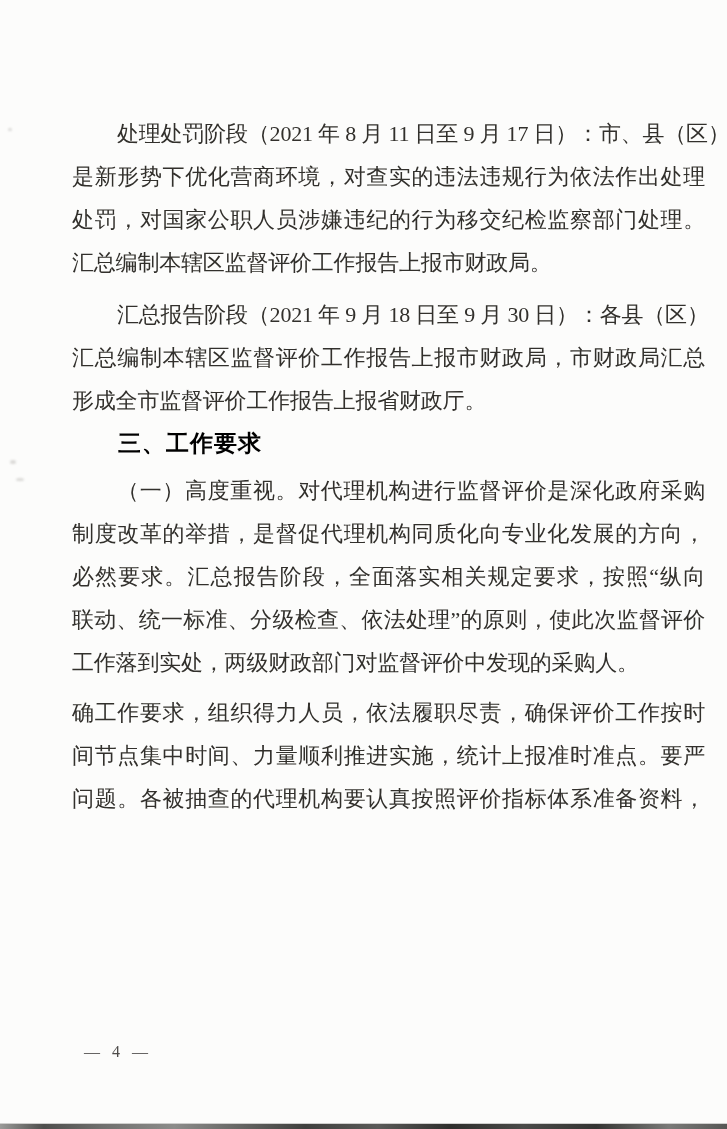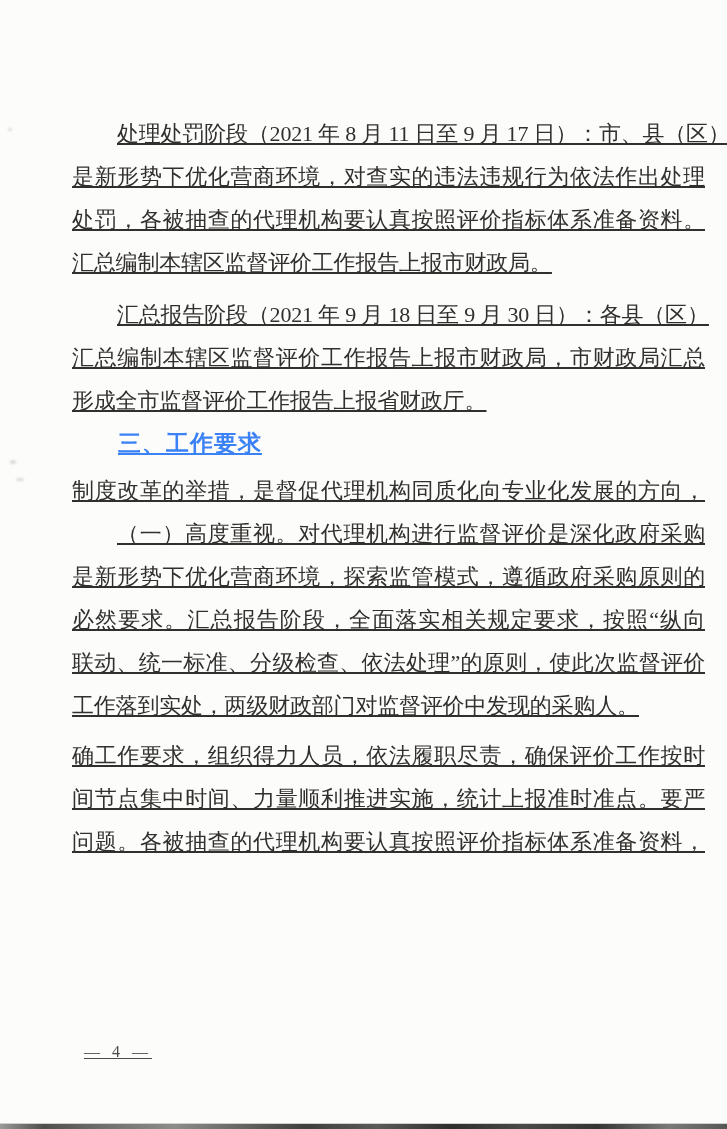--- a/index.html
+++ b/index.html
@@ -1,15 +1,15 @@
 <!DOCTYPE html>
 <html><head>
 <meta charset="utf-8">
 <style>
-  * { margin: 0; padding: 0; box-sizing: border-box; text-decoration: underline; }
+  * { margin: 0; padding: 0; box-sizing: border-box; }
   html, body { background: #e8e8e8; }
   body { font-family: "Liberation Serif", serif; }
 
   .page {
     position: relative;
     width: 727px;
     height: 1129px;
     margin: 0 auto;
     background: #fcfcfb;
     overflow: hidden;
@@ -41,21 +41,21 @@
   .para-3 { margin-top: 4px; }
   .para-4 { margin-top: 7px; }
 
   .heading {
     height: 43px;
     line-height: 43px;
     padding-left: 46px;
     font-size: 23px;
     font-weight: bold;
     font-family: "Liberation Sans", sans-serif;
-    color: #3b82f6;
+    color: #000000;
     letter-spacing: 1px;
     white-space: nowrap;
   }
 
   .page-number {
     position: absolute;
     left: 84px;
     top: 1040px;
     font-size: 16px;
     line-height: 24px;
@@ -92,36 +92,35 @@
 </head>
 <body>
 
 <div class="page">
 
   <main class="text-block">
 
     <section class="para para-1">
       <div class="line indent">处理处罚阶段（2021 年 8 月 11 日至 9 月 17 日）：市、县（区）</div>
       <div class="line">是新形势下优化营商环境，对查实的违法违规行为依法作出处理</div>
-      <div class="line">处罚，各被抽查的代理机构要认真按照评价指标体系准备资料。</div>
+      <div class="line">处罚，对国家公职人员涉嫌违纪的行为移交纪检监察部门处理。</div>
       <div class="line last">汇总编制本辖区监督评价工作报告上报市财政局。</div>
     </section>
 
     <section class="para para-2">
       <div class="line indent">汇总报告阶段（2021 年 9 月 18 日至 9 月 30 日）：各县（区）</div>
       <div class="line">汇总编制本辖区监督评价工作报告上报市财政局，市财政局汇总</div>
       <div class="line last">形成全市监督评价工作报告上报省财政厅。</div>
     </section>
 
     <h2 class="heading">三、工作要求</h2>
 
     <section class="para para-3">
+      <div class="line indent">（一）高度重视。对代理机构进行监督评价是深化政府采购</div>
       <div class="line">制度改革的举措，是督促代理机构同质化向专业化发展的方向，</div>
-      <div class="line indent">（一）高度重视。对代理机构进行监督评价是深化政府采购</div>
-      <div class="line">是新形势下优化营商环境，探索监管模式，遵循政府采购原则的</div>
       <div class="line">必然要求。汇总报告阶段，全面落实相关规定要求，按照“纵向</div>
       <div class="line">联动、统一标准、分级检查、依法处理”的原则，使此次监督评价</div>
       <div class="line last">工作落到实处，两级财政部门对监督评价中发现的采购人。</div>
     </section>
 
     <section class="para para-4">
       <div class="line">确工作要求，组织得力人员，依法履职尽责，确保评价工作按时</div>
       <div class="line">间节点集中时间、力量顺利推进实施，统计上报准时准点。要严</div>
       <div class="line">问题。各被抽查的代理机构要认真按照评价指标体系准备资料，</div>
     </section>

